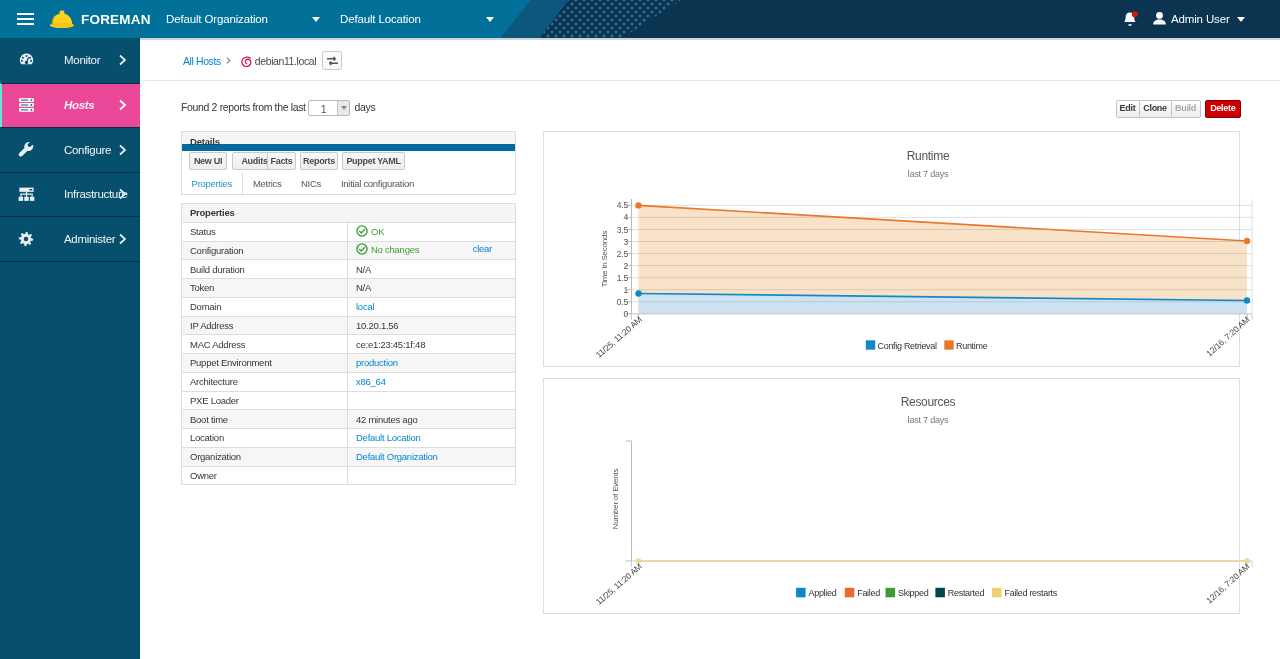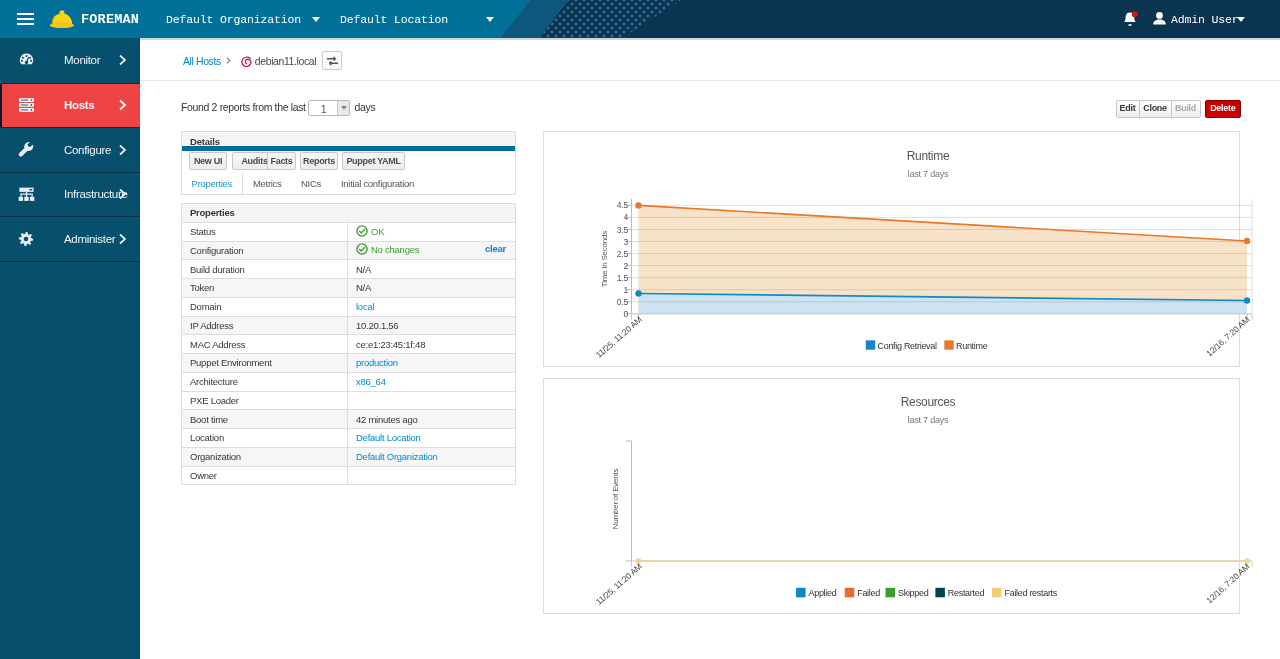--- a/index.html
+++ b/index.html
@@ -1,20 +1,20 @@
 <!DOCTYPE html>
 <html><head>
 <meta charset="utf-8">
 <style>
 * { margin:0; padding:0; box-sizing:border-box; }
 html,body { width:1280px; height:659px; overflow:hidden; }
 body { font-family:"Liberation Sans", sans-serif; color:#333; background:#fff; position:relative; letter-spacing:-0.2px; }
 .abs { position:absolute; }
 
-#topbar { position:absolute; left:0; top:0; width:1280px; height:38px; background:#0a3450; overflow:hidden;font-family:Liberation Mono, monospace; }
+#topbar { position:absolute; left:0; top:0; width:1280px; height:38px; background:#0a3450; overflow:hidden; }
 #tb-teal { position:absolute; left:0; top:0; width:540px; height:38px; background:#02719a;
   clip-path:polygon(0 0, 531px 0, 501px 38px, 0 38px); }
 #tb-mid { position:absolute; left:0; top:0; width:580px; height:38px; background:#0d567c;
   clip-path:polygon(531px 0, 569px 0, 539px 38px, 501px 38px); }
 #tb-dots { position:absolute; left:0; top:0; width:690px; height:38px;
   background-image:radial-gradient(circle, #336f98 0.9px, rgba(51,111,152,0.5) 1.4px, rgba(0,0,0,0) 1.9px), radial-gradient(circle, #336f98 0.9px, rgba(51,111,152,0.5) 1.4px, rgba(0,0,0,0) 1.9px);
   background-size:8px 8px, 8px 8px; background-position:0 0, 4px 4px;
   clip-path:polygon(569px 0, 681px 0, 622px 38px, 539px 38px); }
 .burger { position:absolute; left:17px; top:13px; width:17px; }
 .burger div { height:2.4px; background:#fff; margin-bottom:2.6px; }
@@ -22,40 +22,40 @@
 .tb-txt { position:absolute; top:13px; color:#fff; font-size:11.5px; letter-spacing:-0.15px; }
 .caret { position:absolute; width:0; height:0; border-left:4.5px solid rgba(0,0,0,0); border-right:4.5px solid rgba(0,0,0,0); border-top:5px solid #fff; top:17px; }
 
 #sidebar { position:absolute; left:0; top:38px; width:140px; height:621px; background:#07506d; }
 .nav-item { position:absolute; left:0; width:140px; height:44.5px; border-top:1px solid #0b2b42; }
 .nav-item.first { border-top:none; }
 .nav-sep { position:absolute; left:0; top:222.5px; width:140px; height:1px; background:#0b2b42; }
 .nav-item .lbl { position:absolute; left:40px; top:50%; transform:translateY(-50%); color:#f0f4f7; font-size:11.5px; letter-spacing:-0.3px;padding-left:24px; }
 .nav-item svg.ic { position:absolute; left:18px; top:50%; transform:translateY(-50%); }
 .nav-item svg.chev { position:absolute; left:118px; top:50%; transform:translateY(-50%); }
-.nav-item.active { background:#ef4444; border-left:2px solid #0f172a; }
+.nav-item.active { background:#ec4899; border-left:2px solid #5eead4;font-style:italic; }
 .nav-item.active .lbl { font-weight:bold; left:38px; }
 .nav-item.active svg.ic { left:16px; }
 .nav-item.active svg.chev { left:116px; }
 
 #content { position:absolute; left:140px; top:38px; width:1140px; height:621px; background:#fff; }
 #bc-line { position:absolute; left:0; top:42px; width:1140px; height:1px; background:#e8e8e8; }
 .link { color:#0088ce; text-decoration:none; }
 #breadcrumb { position:absolute; left:43px; top:13px; height:22px; font-size:10.5px; letter-spacing:-0.4px; }
 
 #toolbar-txt { position:absolute; left:41px; top:63px; font-size:10.5px; letter-spacing:-0.35px; color:#363636; }
 #sel { position:absolute; left:168px; top:62px; width:42px; height:15.5px; border:1px solid #b8b8b8; border-radius:2px; background:#fff; font-size:10.5px; }
 #sel .num { position:absolute; left:0; top:1.5px; width:29px; text-align:center; color:#555; }
 #sel .arr { position:absolute; right:0; top:0; width:12px; height:13.5px; background:#e8e8e8; border-left:1px solid #c5c5c5; }
 #sel .arr:after { content:""; position:absolute; left:2.5px; top:5px; width:0; height:0; border-left:3.5px solid rgba(0,0,0,0); border-right:3.5px solid rgba(0,0,0,0); border-top:4px solid #888; }
 #days { position:absolute; left:214.5px; top:63px; font-size:10.5px; letter-spacing:-0.3px; color:#363636; }
 .btn { position:absolute; top:62px; height:17.5px; border:1px solid #c6c6c6; background:linear-gradient(#fdfdfd,#ededed); font-size:9px; letter-spacing:-0.3px; font-weight:bold; color:#3a3a3a; text-align:center; line-height:15.5px; white-space:nowrap; }
 
 #details { position:absolute; left:41px; top:93px; width:335px; height:64px; border:1px solid #ddd; background:#fff; }
-#details .hd { position:absolute; left:0; top:0; width:333px; height:19px; background:#f5f5f5; border-bottom:5px solid #0369a1; font-size:9.5px; font-weight:bold; color:#363636; line-height:19px; padding-left:8px; }
+#details .hd { position:absolute; left:0; top:0; width:333px; height:19px; background:#f5f5f5; border-bottom:7px solid #0369a1; font-size:9.5px; font-weight:bold; color:#363636; line-height:19px; padding-left:8px; }
 .dbtn { position:absolute; top:20px; height:18px; border:1px solid #c9c9c9; border-radius:2px; background:linear-gradient(#f8f8f8,#eee); font-size:9px; letter-spacing:-0.3px; font-weight:bold; color:#4a4a4a; text-align:center; line-height:16px; white-space:nowrap; }
 #tabs { position:absolute; left:0; top:41px; width:333px; height:22px; font-size:9.5px; letter-spacing:-0.3px; }
 #tabs .tabline { position:absolute; left:60.5px; right:0; bottom:0; height:1px; background:#ddd; }
 #tabs .active-tab { position:absolute; left:0; top:0; width:60.5px; height:22px; border-right:1px solid #ddd; color:#1f98c7; text-align:center; line-height:22px; }
 #tabs .t { position:absolute; top:0; line-height:22px; color:#555; }
 
 #ptable { position:absolute; left:41px; top:165px; width:335px; border-collapse:collapse; font-size:9.5px; letter-spacing:-0.25px; }
 #ptable td, #ptable th { border:1px solid #ddd; height:18.75px; padding:0 0 0 8px; font-weight:normal; text-align:left; color:#363636; }
 #ptable th { background:#f5f5f5; font-weight:bold; font-size:9.5px; }
 #ptable tr.s td { background:#f6f6f6; }
@@ -232,21 +232,21 @@
           <td><span class="okic"><svg width="12" height="12" viewBox="0 0 12 12">
                 <circle cx="6" cy="6" r="5.1" fill="none" stroke="#3f9c35" stroke-width="1.4"></circle>
                 <path d="M3.2,6.1 L5.2,8 L8.8,4.3" stroke="#3f9c35" stroke-width="1.4" fill="none"></path>
               </svg></span><span class="ok">OK</span></td>
         </tr>
     <tr class="s">
           <td class="k">Configuration</td>
           <td style="position:relative"><span class="okic"><svg width="12" height="12" viewBox="0 0 12 12">
                 <circle cx="6" cy="6" r="5.1" fill="none" stroke="#3f9c35" stroke-width="1.4"></circle>
                 <path d="M3.2,6.1 L5.2,8 L8.8,4.3" stroke="#3f9c35" stroke-width="1.4" fill="none"></path>
-              </svg></span><span class="ok">No changes</span><span class="link" style="position:absolute; right:9px;font-weight:bold;">clear</span></td>
+              </svg></span><span class="ok">No changes</span><span class="link" style="position:absolute; right:23px;">clear</span></td>
         </tr>
     <tr>
           <td class="k">Build duration</td>
           <td>N/A</td>
         </tr>
     <tr class="s">
           <td class="k">Token</td>
           <td>N/A</td>
         </tr>
     <tr>

